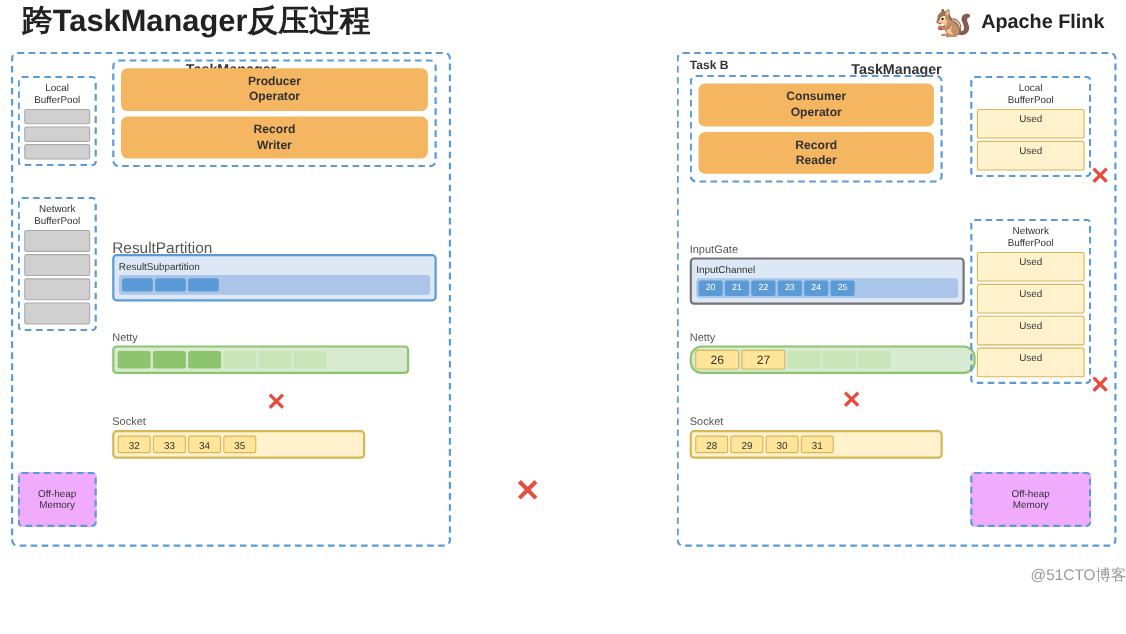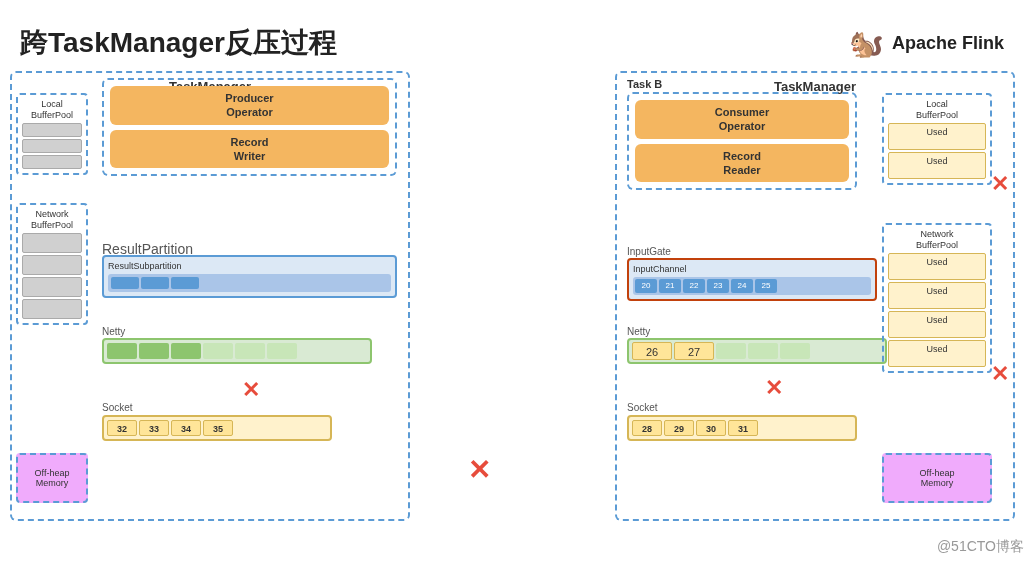--- a/index.html
+++ b/index.html
@@ -10,21 +10,21 @@
       font-family: Arial, sans-serif;
       overflow: hidden;
       position: relative;
     }
 
     
     .header {
       display: flex;
       align-items: center;
       justify-content: space-between;
-      padding: 24px 20px 4px 20px;
+      padding: 0 20px 4px 20px;
     }
     .title {
       font-size: 28px;
       font-weight: bold;
       color: #222;
     }
     .logo-area {
       display: flex;
       align-items: center;
       gap: 8px;
@@ -147,21 +147,20 @@
     }
 
     .socket-box {
       border: 2px solid #d6b656;
       border-radius: 4px;
       background: #fff2cc;
       padding: 3px;
       display: flex;
       gap: 2px;
       margin-top: 2px;
-      font-weight: bold;
     }
     .socket-cell {
       background: #ffe599;
       border: 1px solid #d6b656;
       width: 30px;
       height: 16px;
       border-radius: 2px;
       text-align: center;
       font-size: 9px;
       line-height: 16px;
@@ -252,21 +251,21 @@
       padding: 5px 10px;
       text-align: center;
       font-size: 11px;
       font-weight: bold;
       color: #333;
       line-height: 1.3;
     }
 
     
     .ic-box {
-      border: 2px solid #c2410c;
+      border: 2px solid #737373;
       border-radius: 4px;
       background: #dce8f5;
       padding: 4px;
     }
     .ic-inner {
       background: #aac5e8;
       border-radius: 3px;
       display: flex;
       gap: 2px;
       padding: 2px;
@@ -402,21 +401,21 @@
         <div class="ic-cell">22</div>
         <div class="ic-cell">23</div>
         <div class="ic-cell">24</div>
         <div class="ic-cell">25</div>
       </div>
     </div>
 
     <div class="diag-elem section-label" style="left:10px; top:250px; font-size:10px; color:#555;">
       Netty
     </div>
-    <div class="diag-elem netty-box" style="left:10px; top:265px; width:260px; height:26px; align-items:center;">
+    <div class="diag-elem netty-box" style="left:10px; top:265px; width:260px; height:26px; align-items:center;border-radius:11px;">
       <div class="socket-cell" style="width:40px; height:18px; line-height:18px; font-size:11px; background:#ffe599; border:1px solid #d6b656;">26</div>
       <div class="socket-cell" style="width:40px; height:18px; line-height:18px; font-size:11px; background:#ffe599; border:1px solid #d6b656;">27</div>
       <div class="netty-cell empty"></div>
       <div class="netty-cell empty"></div>
       <div class="netty-cell empty"></div>
     </div>
 
     <div class="diag-elem x-mark" style="left:148px; top:304px; color:#e74c3c;">✕</div>
 
     <div class="diag-elem section-label" style="left:10px; top:326px; font-size:10px; color:#555;">

